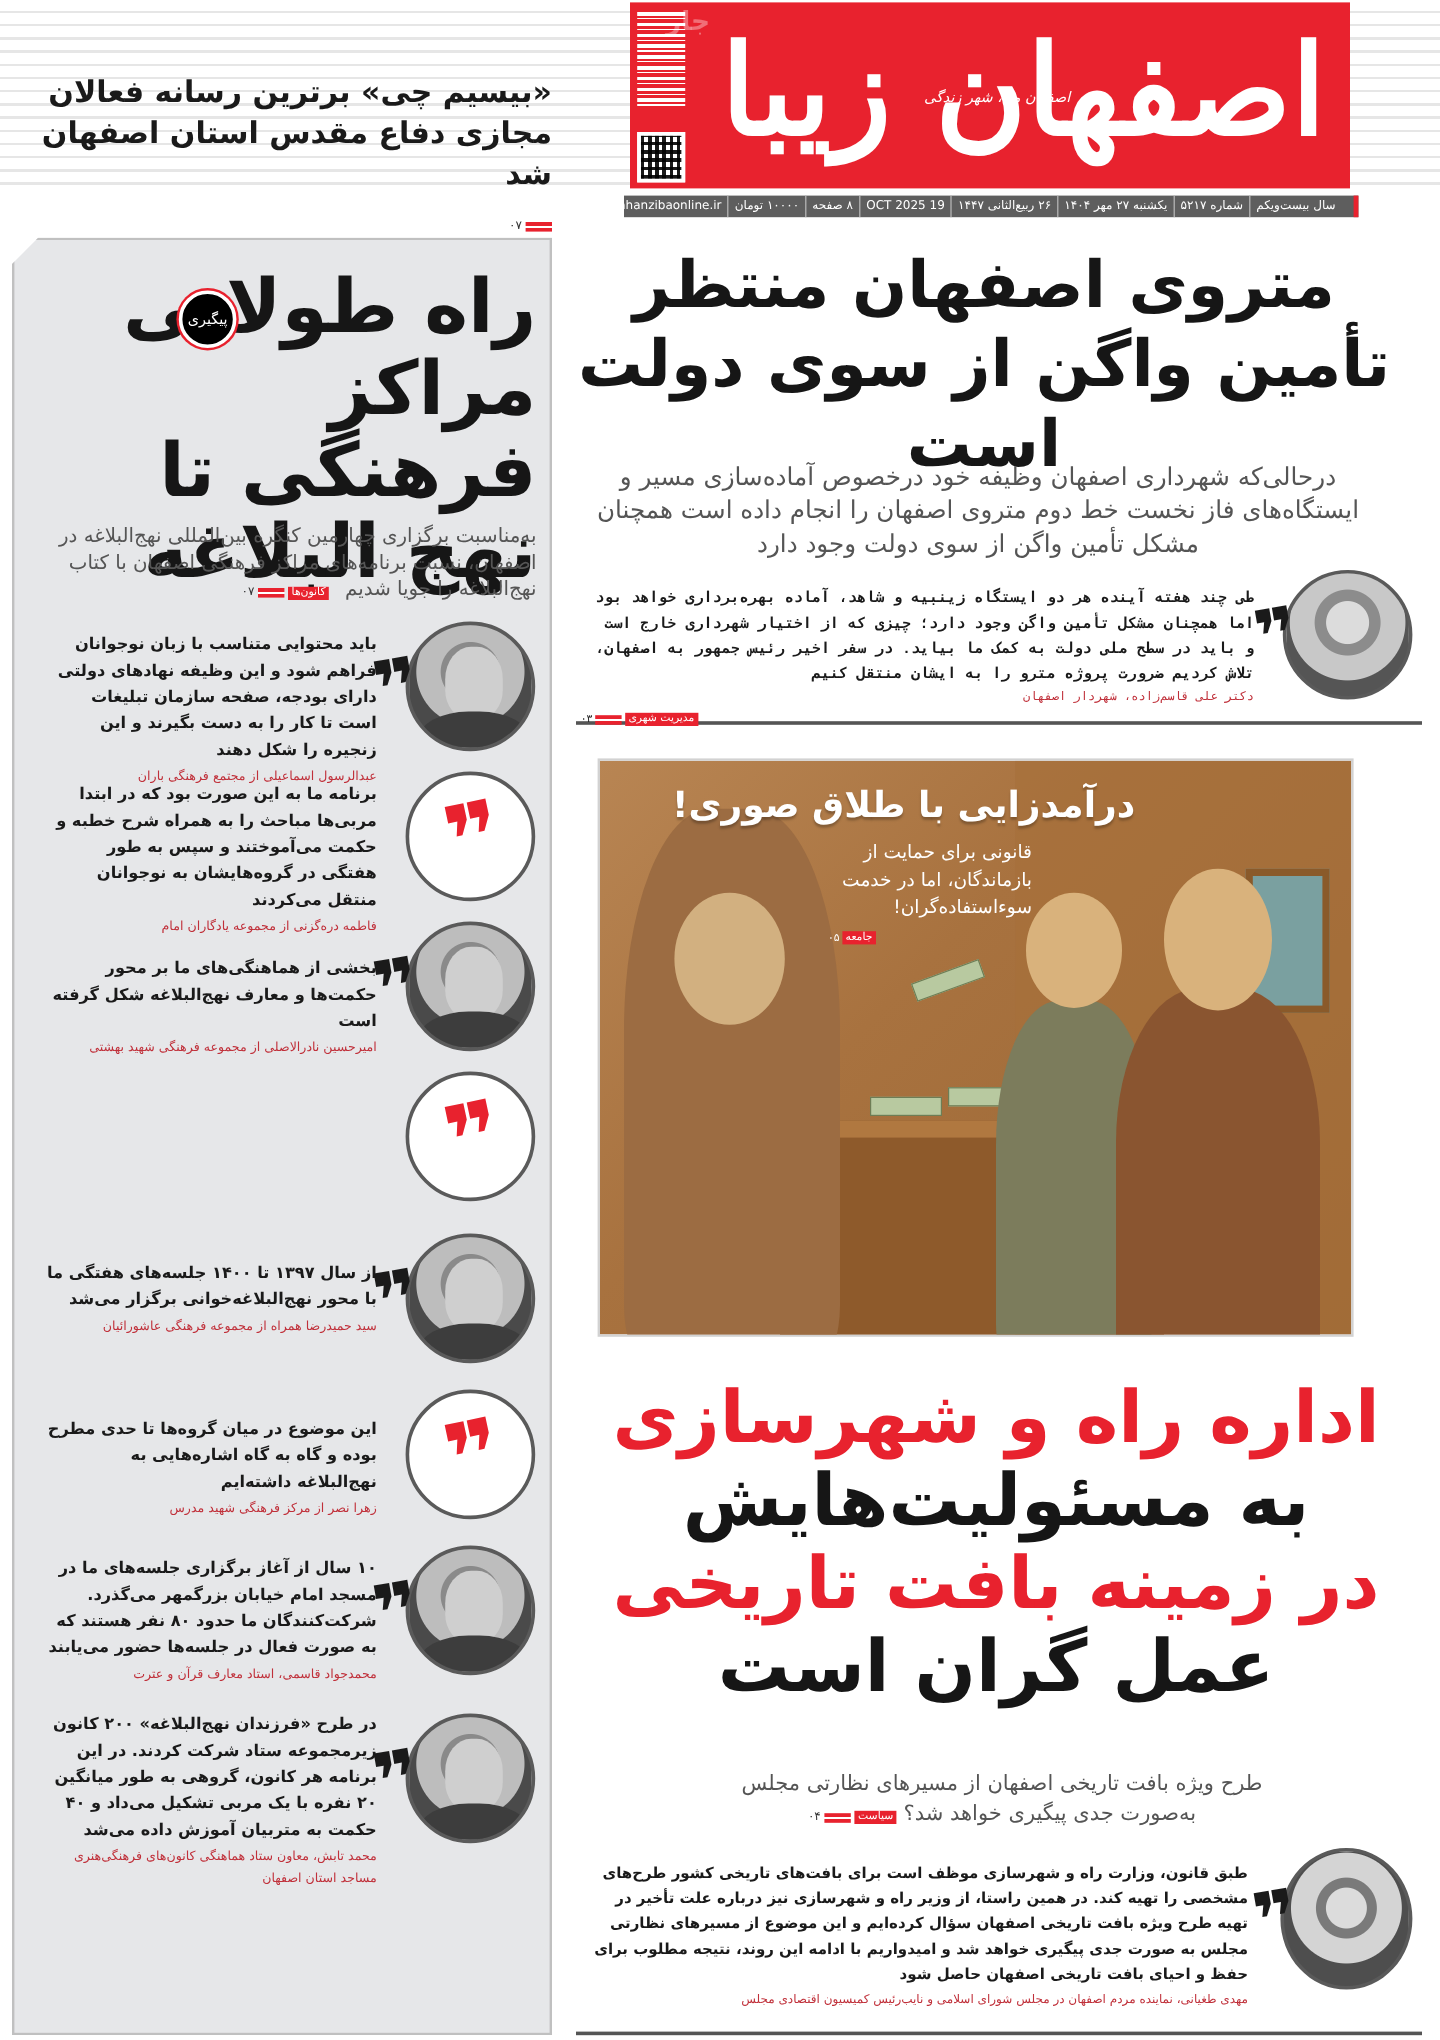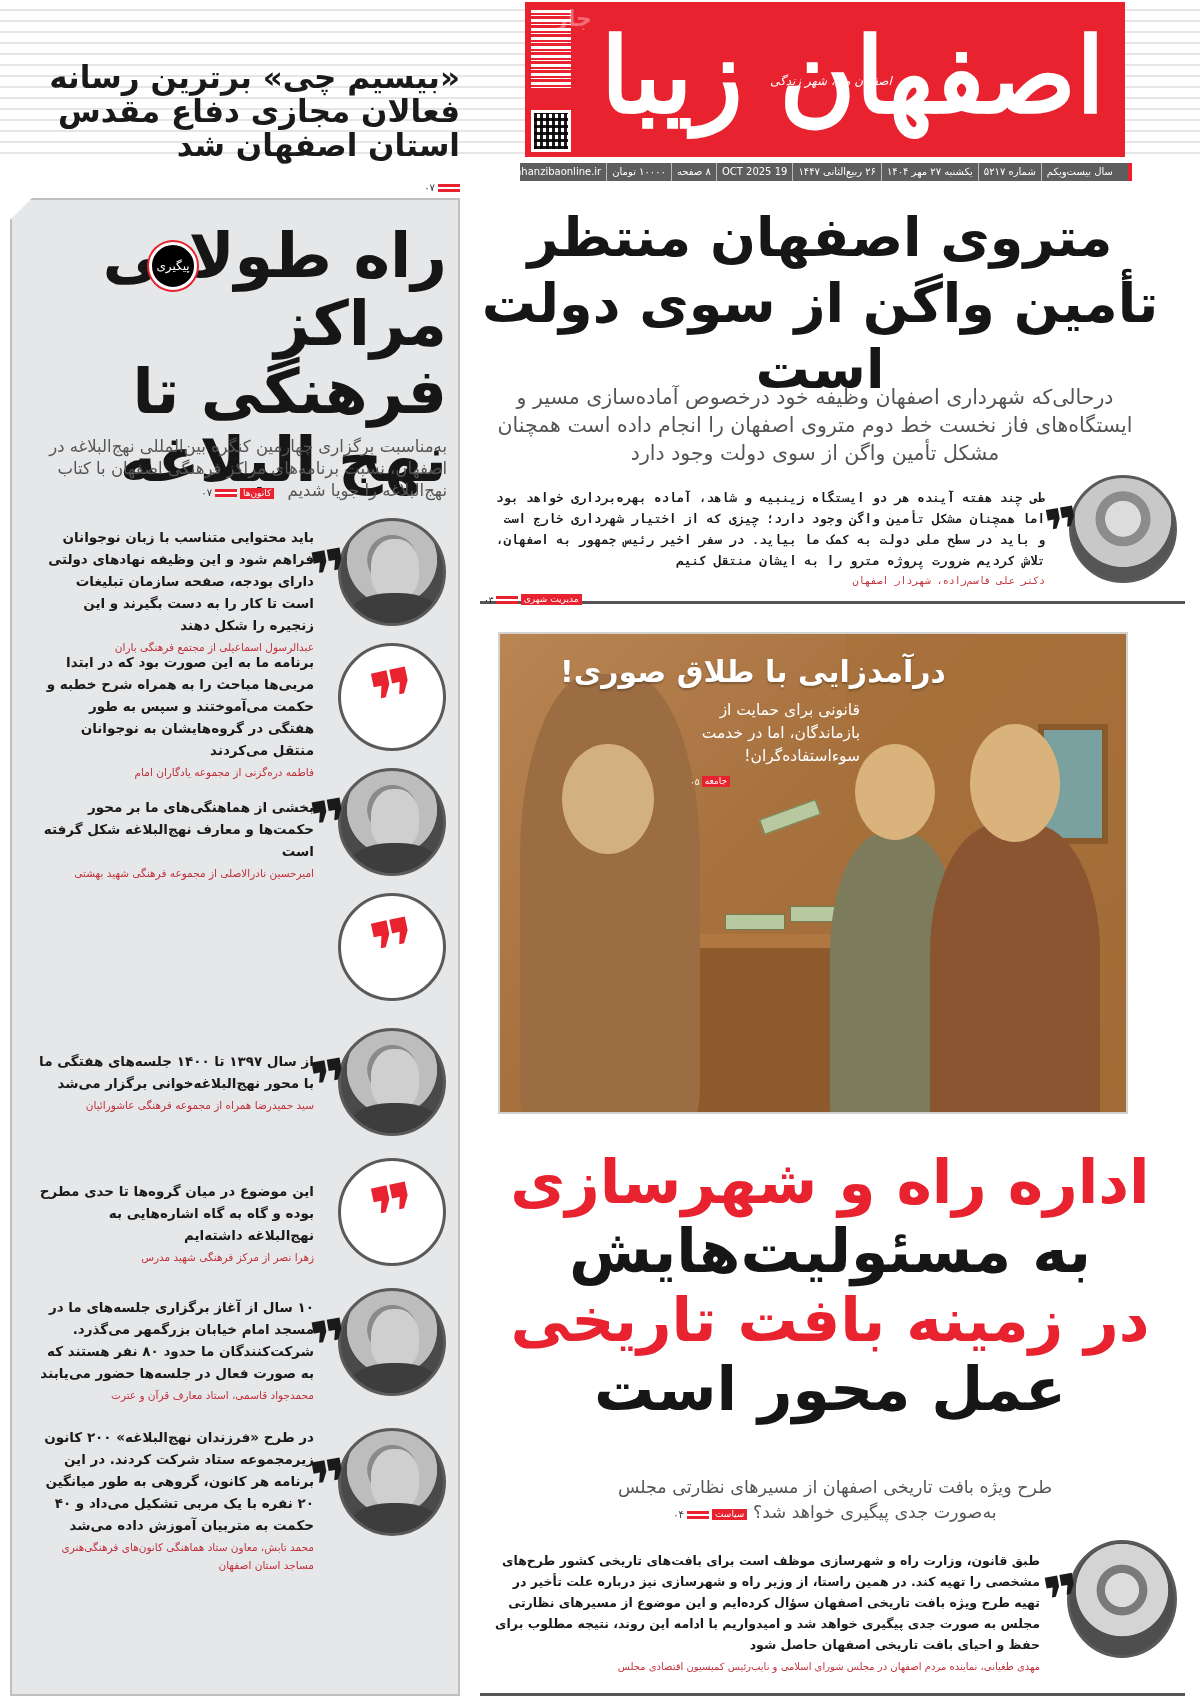--- a/index.html
+++ b/index.html
@@ -49,21 +49,21 @@
     display: flex; flex-direction: row; justify-content: flex-start; padding-right: 10px;
     border-right: 4px solid #e8222e;
   }
   .datebar span { padding: 0 5px; border-left: 1px solid #bbbbbb; white-space: nowrap; }
   .datebar span:last-child { border-left: none; direction: ltr; }
 
   
   .teaser {
     position: absolute; left: 20px; top: 60px; width: 440px; text-align: right;
   }
-  .teaser h2 { font-size: 31px; font-weight: bold; line-height: 34px; color: #1a1a1a; }
+  .teaser h2 { font-size: 25px; font-weight: bold; line-height: 34px; color: #1a1a1a; }
   .pageref {
     display: inline-flex; align-items: center; gap: 3px; font-size: 10px; color: #333; direction: ltr;
   }
   .pageref .flag {
     display: inline-block; width: 22px; height: 8px;
     background: linear-gradient(to bottom, #e8222e 0 3px, #ffffff 3px 5px, #e8222e 5px 8px);
   }
   .pageref .tag { background: #e8222e; color: #fff; font-size: 9px; padding: 0 3px; line-height: 11px; }
 
   
@@ -352,21 +352,21 @@
     <span class="pageref">
         <span class="tag">جامعه</span>
       </span>
   </div>
 </div>
 
 <div class="second-head">
   <span class="red">اداره راه و شهرسازی</span>
   <span class="black">به مسئولیت‌هایش</span>
   <span class="red">در زمینه بافت تاریخی</span>
-  <span class="black">عمل محور است</span>
+  <span class="black">عمل گران است</span>
 </div>
 <div class="second-lead">
   <div>طرح ویژه بافت تاریخی اصفهان از مسیرهای نظارتی مجلس</div>
   <div>
     <span>به‌صورت جدی پیگیری خواهد شد؟</span>
     <span class="pageref">
       <span>۰۴</span>
       <span class="flag"></span>
       <span class="tag">سیاست</span>
     </span>

